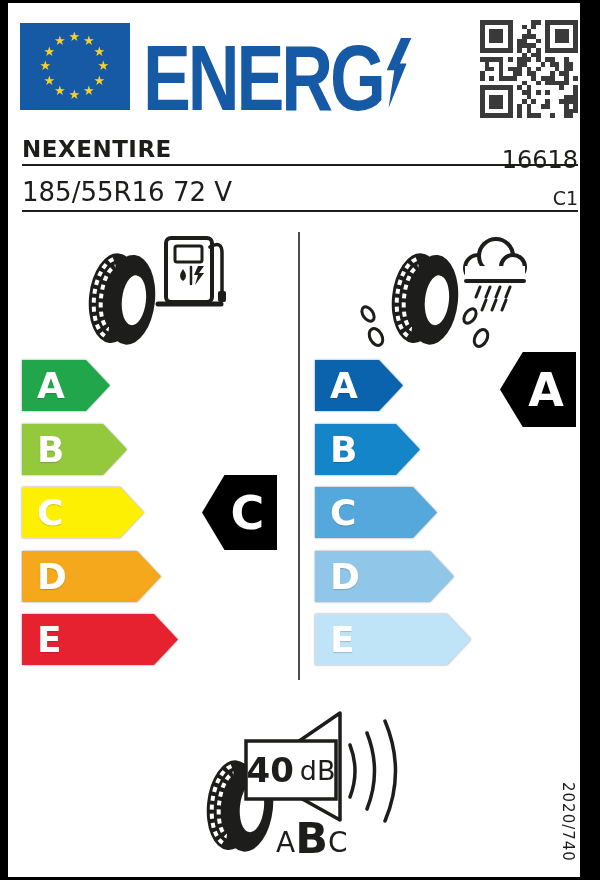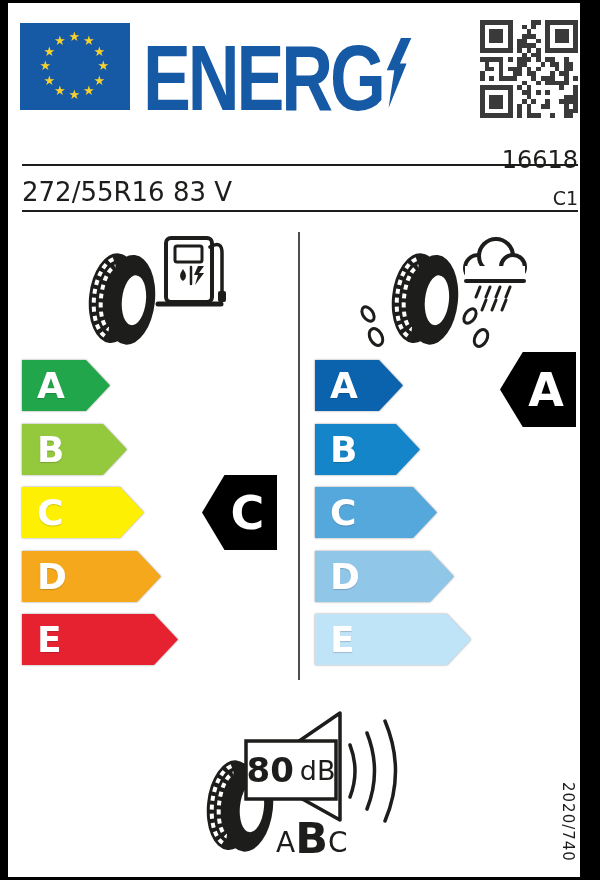--- a/index.html
+++ b/index.html
@@ -201,23 +201,24 @@
         <rect x="2" y="2" width="3" height="3" fill="#3a3a3a"></rect>
         <rect x="14" y="0" width="7" height="7" fill="#3a3a3a"></rect>
         <rect x="15" y="1" width="5" height="5" fill="#fff"></rect>
         <rect x="16" y="2" width="3" height="3" fill="#3a3a3a"></rect>
         <rect x="0" y="14" width="7" height="7" fill="#3a3a3a"></rect>
         <rect x="1" y="15" width="5" height="5" fill="#fff"></rect>
         <rect x="2" y="16" width="3" height="3" fill="#3a3a3a"></rect>
       </svg>
     </div>
 
+  <div class="abs" id="brand">NEXENTIRE</div>
   <div class="abs" id="article">16618</div>
   <div class="abs rule" id="rule1"></div>
-  <div class="abs" id="size">272/55R16 83 V</div>
+  <div class="abs" id="size">185/55R16 72 V</div>
   <div class="abs" id="tclass">C1</div>
   <div class="abs rule" id="rule2"></div>
 
   <div class="abs" id="vdivider"></div>
 
   <svg class="abs" id="icons" width="600" height="880" viewBox="0 0 600 880">
     <defs>
       <clipPath id="tclip">
           <rect x="0" y="0" width="28" height="98"></rect>
         </clipPath>
@@ -320,21 +321,21 @@
     <div class="arrow-wrap" style="left:315px;top:551px;">
       <div class="arrow w3" style="position: relative; background: rgb(144, 198, 232);">D</div>
       </div>
     <div class="arrow-wrap" style="left:315px;top:614px;">
       <div class="arrow w4" style="position: relative; background: rgb(191, 227, 247);">E</div>
       </div>
     <div class="pointer" id="wet-pointer">A</div>
   </div>
 
   <div class="abs" id="db-box">
-    <span id="db-value">80</span>
+    <span id="db-value">40</span>
     <span id="db-unit">dB</span>
   </div>
   <div class="abs" id="noise-classes">
     <span class="ncls">A</span>
     <span class="ncls sel">B</span>
     <span class="ncls">C</span>
   </div>
 
   <div class="abs" id="regulation">2020/740</div>
 </div>

